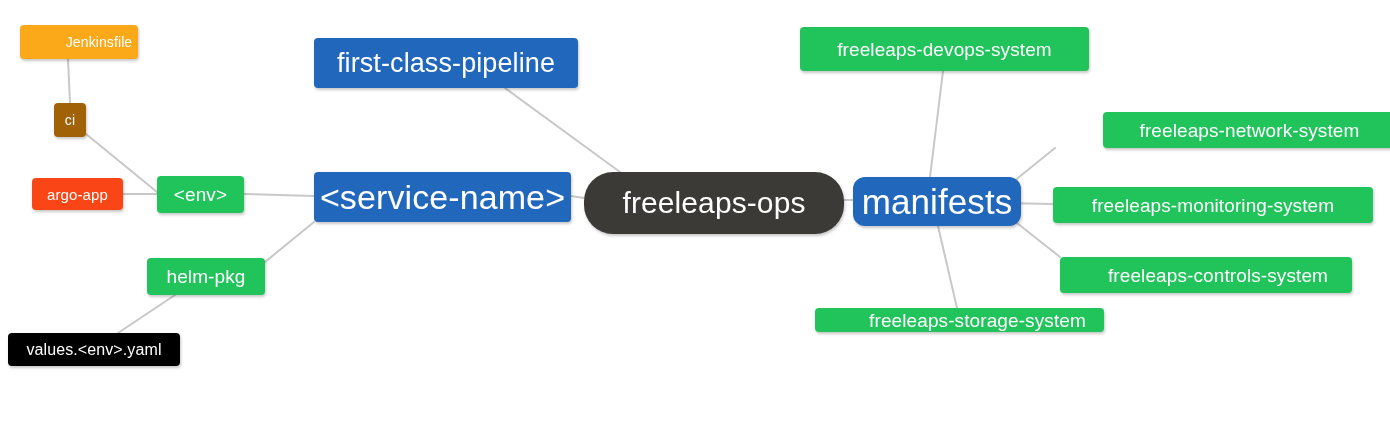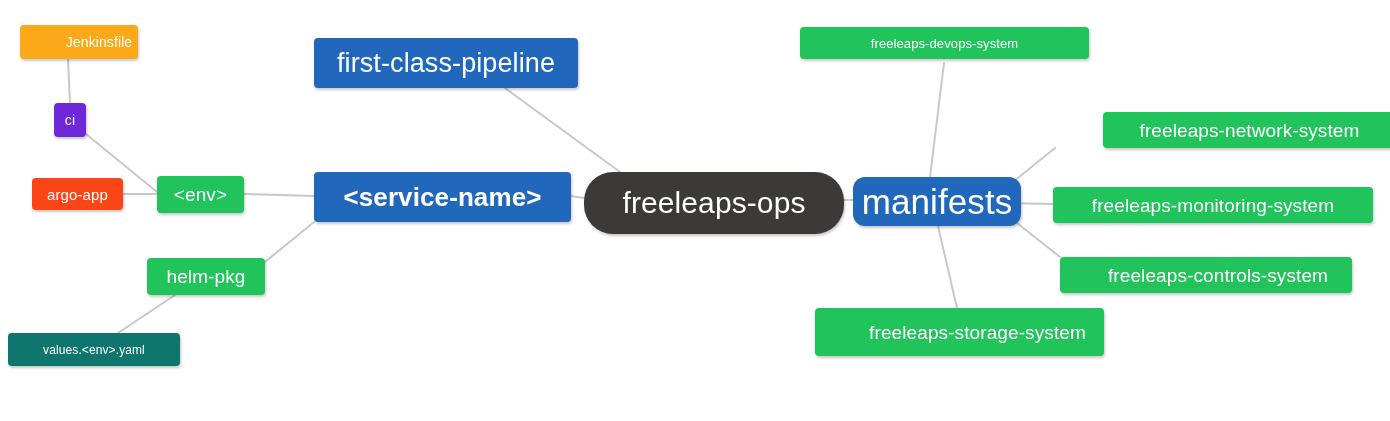--- a/index.html
+++ b/index.html
@@ -59,56 +59,56 @@
       <line x1="930" y1="177" x2="944" y2="63" stroke="#c8c8c8" stroke-width="2" stroke-linecap="round"></line>
       <line x1="1008" y1="186" x2="1055" y2="148" stroke="#c8c8c8" stroke-width="2" stroke-linecap="round"></line>
       <line x1="1008" y1="203" x2="1053" y2="204" stroke="#c8c8c8" stroke-width="2" stroke-linecap="round"></line>
       <line x1="1008" y1="216" x2="1060" y2="257" stroke="#c8c8c8" stroke-width="2" stroke-linecap="round"></line>
       <line x1="938" y1="226" x2="957" y2="308" stroke="#c8c8c8" stroke-width="2" stroke-linecap="round"></line>
     </svg>
   <div id="nodes">
       <div class="node" style="left: 20px; top: 25px; width: 118px; height: 34px; background: rgb(251, 168, 25); font-size: 14px; padding-left: 40px;">
         <span class="node-label">Jenkinsfile</span>
       </div>
-      <div class="node" style="left: 54px; top: 103px; width: 32px; height: 34px; background: #6d28d9; font-size: 14px; align-items: center;">
+      <div class="node" style="left: 54px; top: 103px; width: 32px; height: 34px; background: #a16207; font-size: 14px; align-items: center;">
         <span class="node-label">ci</span>
       </div>
       <div class="node" style="left: 32px; top: 178px; width: 91px; height: 32px; background: rgb(250, 70, 22); font-size: 15px;">
         <span class="node-label">argo-app</span>
       </div>
       <div class="node" style="left: 157px; top: 176px; width: 87px; height: 37px; background: rgb(33, 195, 91); font-size: 19px;">
         <span class="node-label">&lt;env&gt;</span>
       </div>
       <div class="node" style="left: 147px; top: 258px; width: 118px; height: 37px; background: rgb(33, 195, 91); font-size: 19px;">
         <span class="node-label">helm-pkg</span>
       </div>
-      <div class="node" style="left: 8px; top: 333px; width: 172px; height: 33px; background: #0f766e; font-size: 12px;">
+      <div class="node" style="left: 8px; top: 333px; width: 172px; height: 33px; background: #000000; font-size: 16px;">
         <span class="node-label">values.&lt;env&gt;.yaml</span>
       </div>
       <div class="node" style="left: 314px; top: 38px; width: 264px; height: 50px; background: rgb(33, 103, 188); font-size: 27px;">
         <span class="node-label">first-class-pipeline</span>
       </div>
-      <div class="node" style="left: 314px; top: 172px; width: 257px; height: 50px; background: rgb(33, 103, 188); font-size: 26px; font-weight: bold;">
+      <div class="node" style="left: 314px; top: 172px; width: 257px; height: 50px; background: rgb(33, 103, 188); font-size: 34px;">
         <span class="node-label">&lt;service-name&gt;</span>
       </div>
       <div class="node" style="left: 584px; top: 172px; width: 260px; height: 62px; background: rgb(60, 58, 54); font-size: 30px; border-radius: 29px;">
         <span class="node-label">freeleaps-ops</span>
       </div>
       <div class="node" style="left: 853px; top: 177px; width: 168px; height: 49px; background: rgb(33, 103, 188); font-size: 35px; border-radius: 12px;">
         <span class="node-label">manifests</span>
       </div>
-      <div class="node" style="left: 800px; top: 27px; width: 289px; height: 32px; background: rgb(33, 195, 91); font-size: 13px;">
+      <div class="node" style="left: 800px; top: 27px; width: 289px; height: 44px; background: rgb(33, 195, 91); font-size: 19px;">
         <span class="node-label">freeleaps-devops-system</span>
       </div>
       <div class="node" style="left: 1055px; top: 112px; width: 293px; height: 36px; background: rgb(33, 195, 91); font-size: 19px; margin-left: 48px;">
         <span class="node-label">freeleaps-network-system</span>
       </div>
       <div class="node" style="left: 1053px; top: 187px; width: 320px; height: 36px; background: rgb(33, 195, 91); font-size: 19px; text-align: right;">
         <span class="node-label">freeleaps-monitoring-system</span>
       </div>
       <div class="node" style="left: 1060px; top: 257px; width: 292px; height: 36px; background: rgb(33, 195, 91); font-size: 19px; padding-left: 24px;">
         <span class="node-label">freeleaps-controls-system</span>
       </div>
-      <div class="node" style="left: 815px; top: 308px; width: 289px; height: 48px; background: rgb(33, 195, 91); font-size: 19px; padding-left: 36px;">
+      <div class="node" style="left: 815px; top: 308px; width: 289px; height: 24px; background: rgb(33, 195, 91); font-size: 19px; padding-left: 36px;">
         <span class="node-label">freeleaps-storage-system</span>
       </div>
     </div>
 </div>
 
 </body></html>

